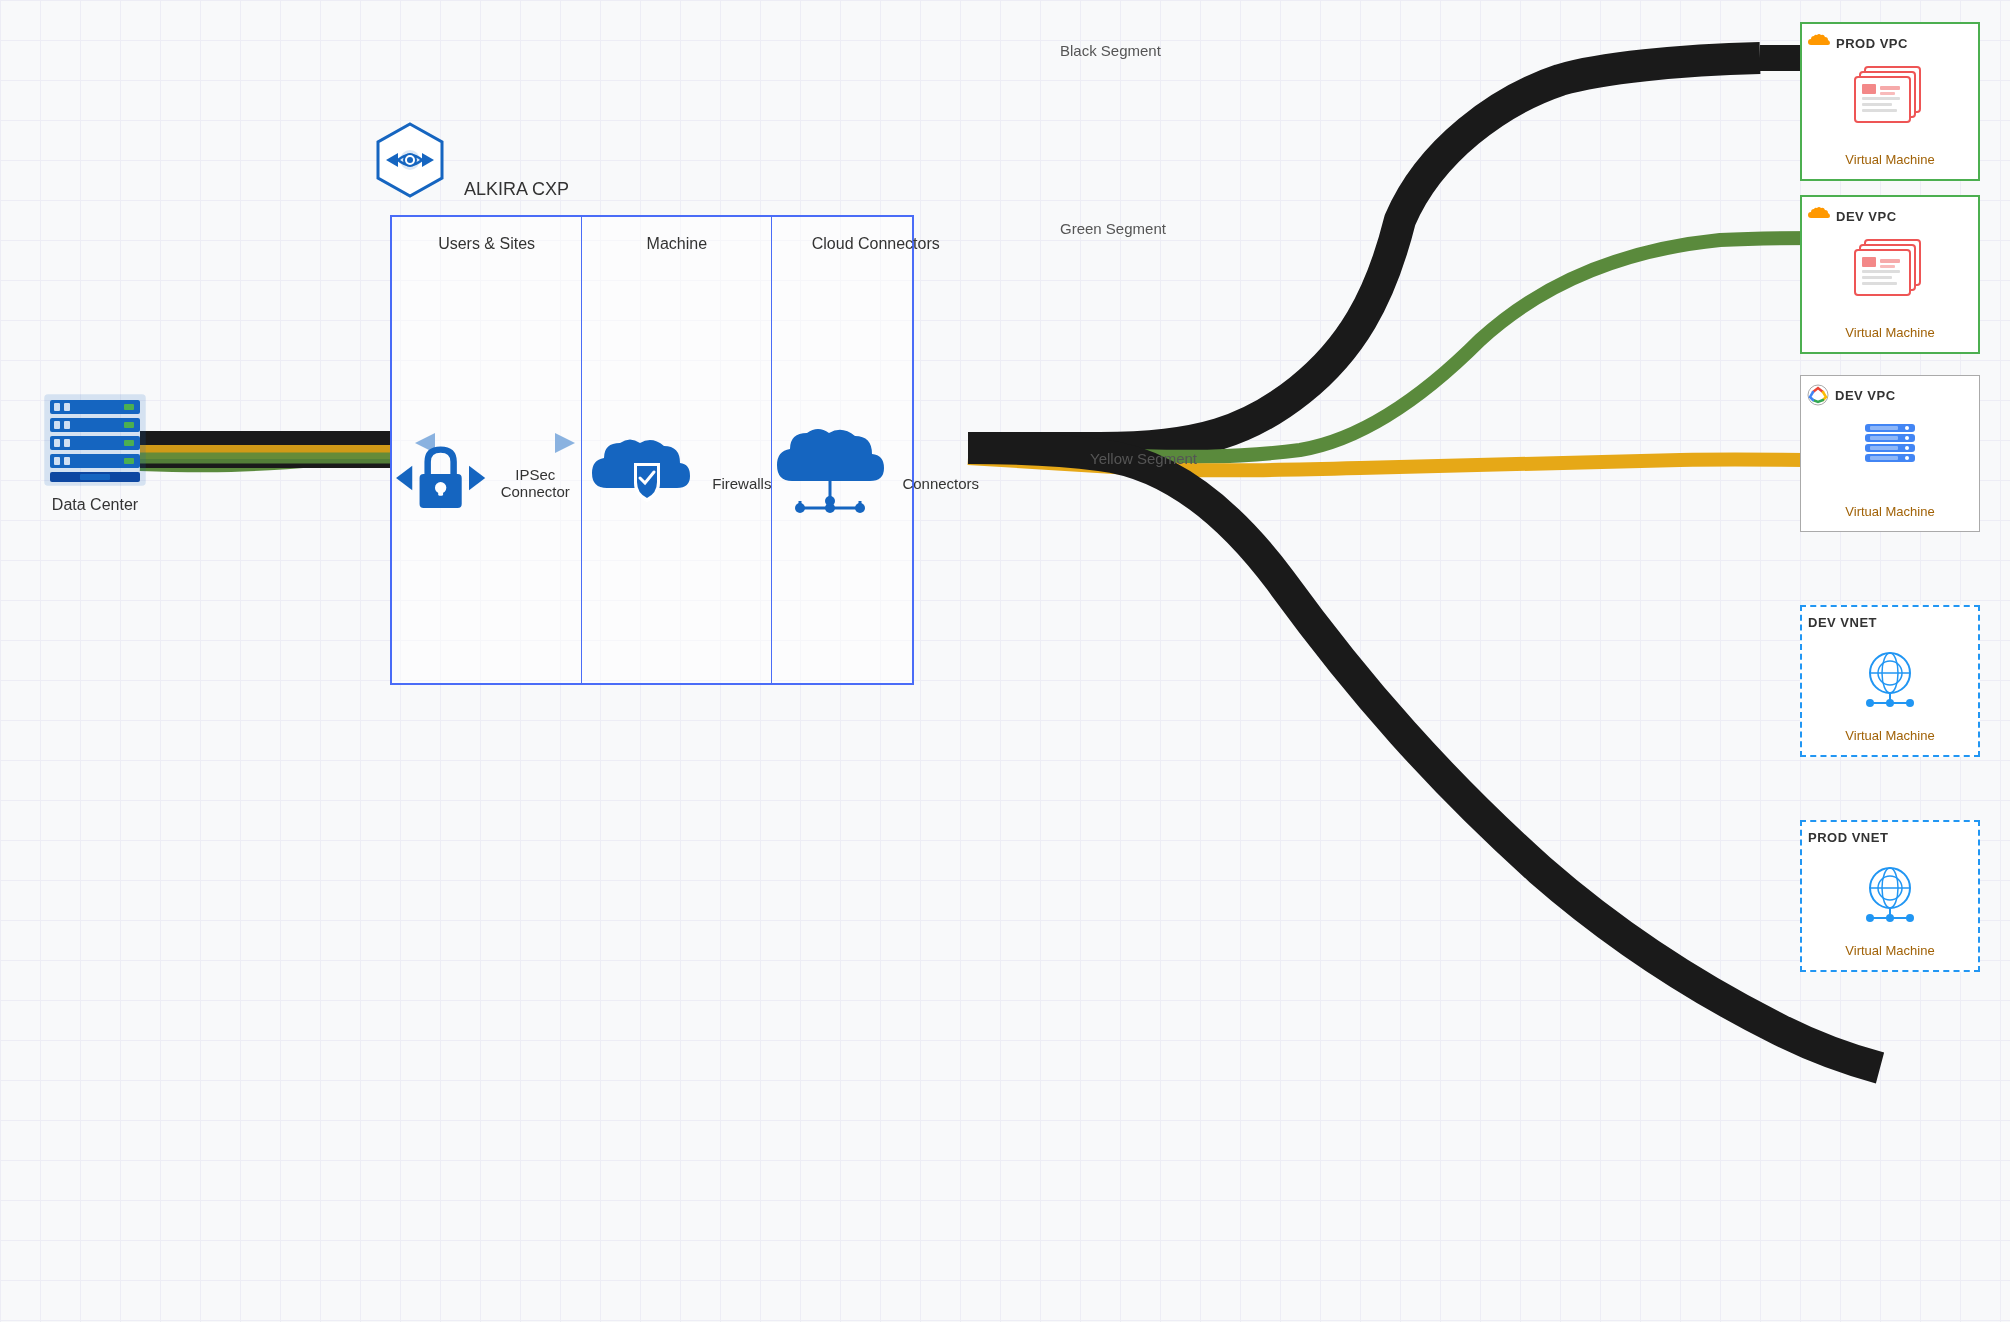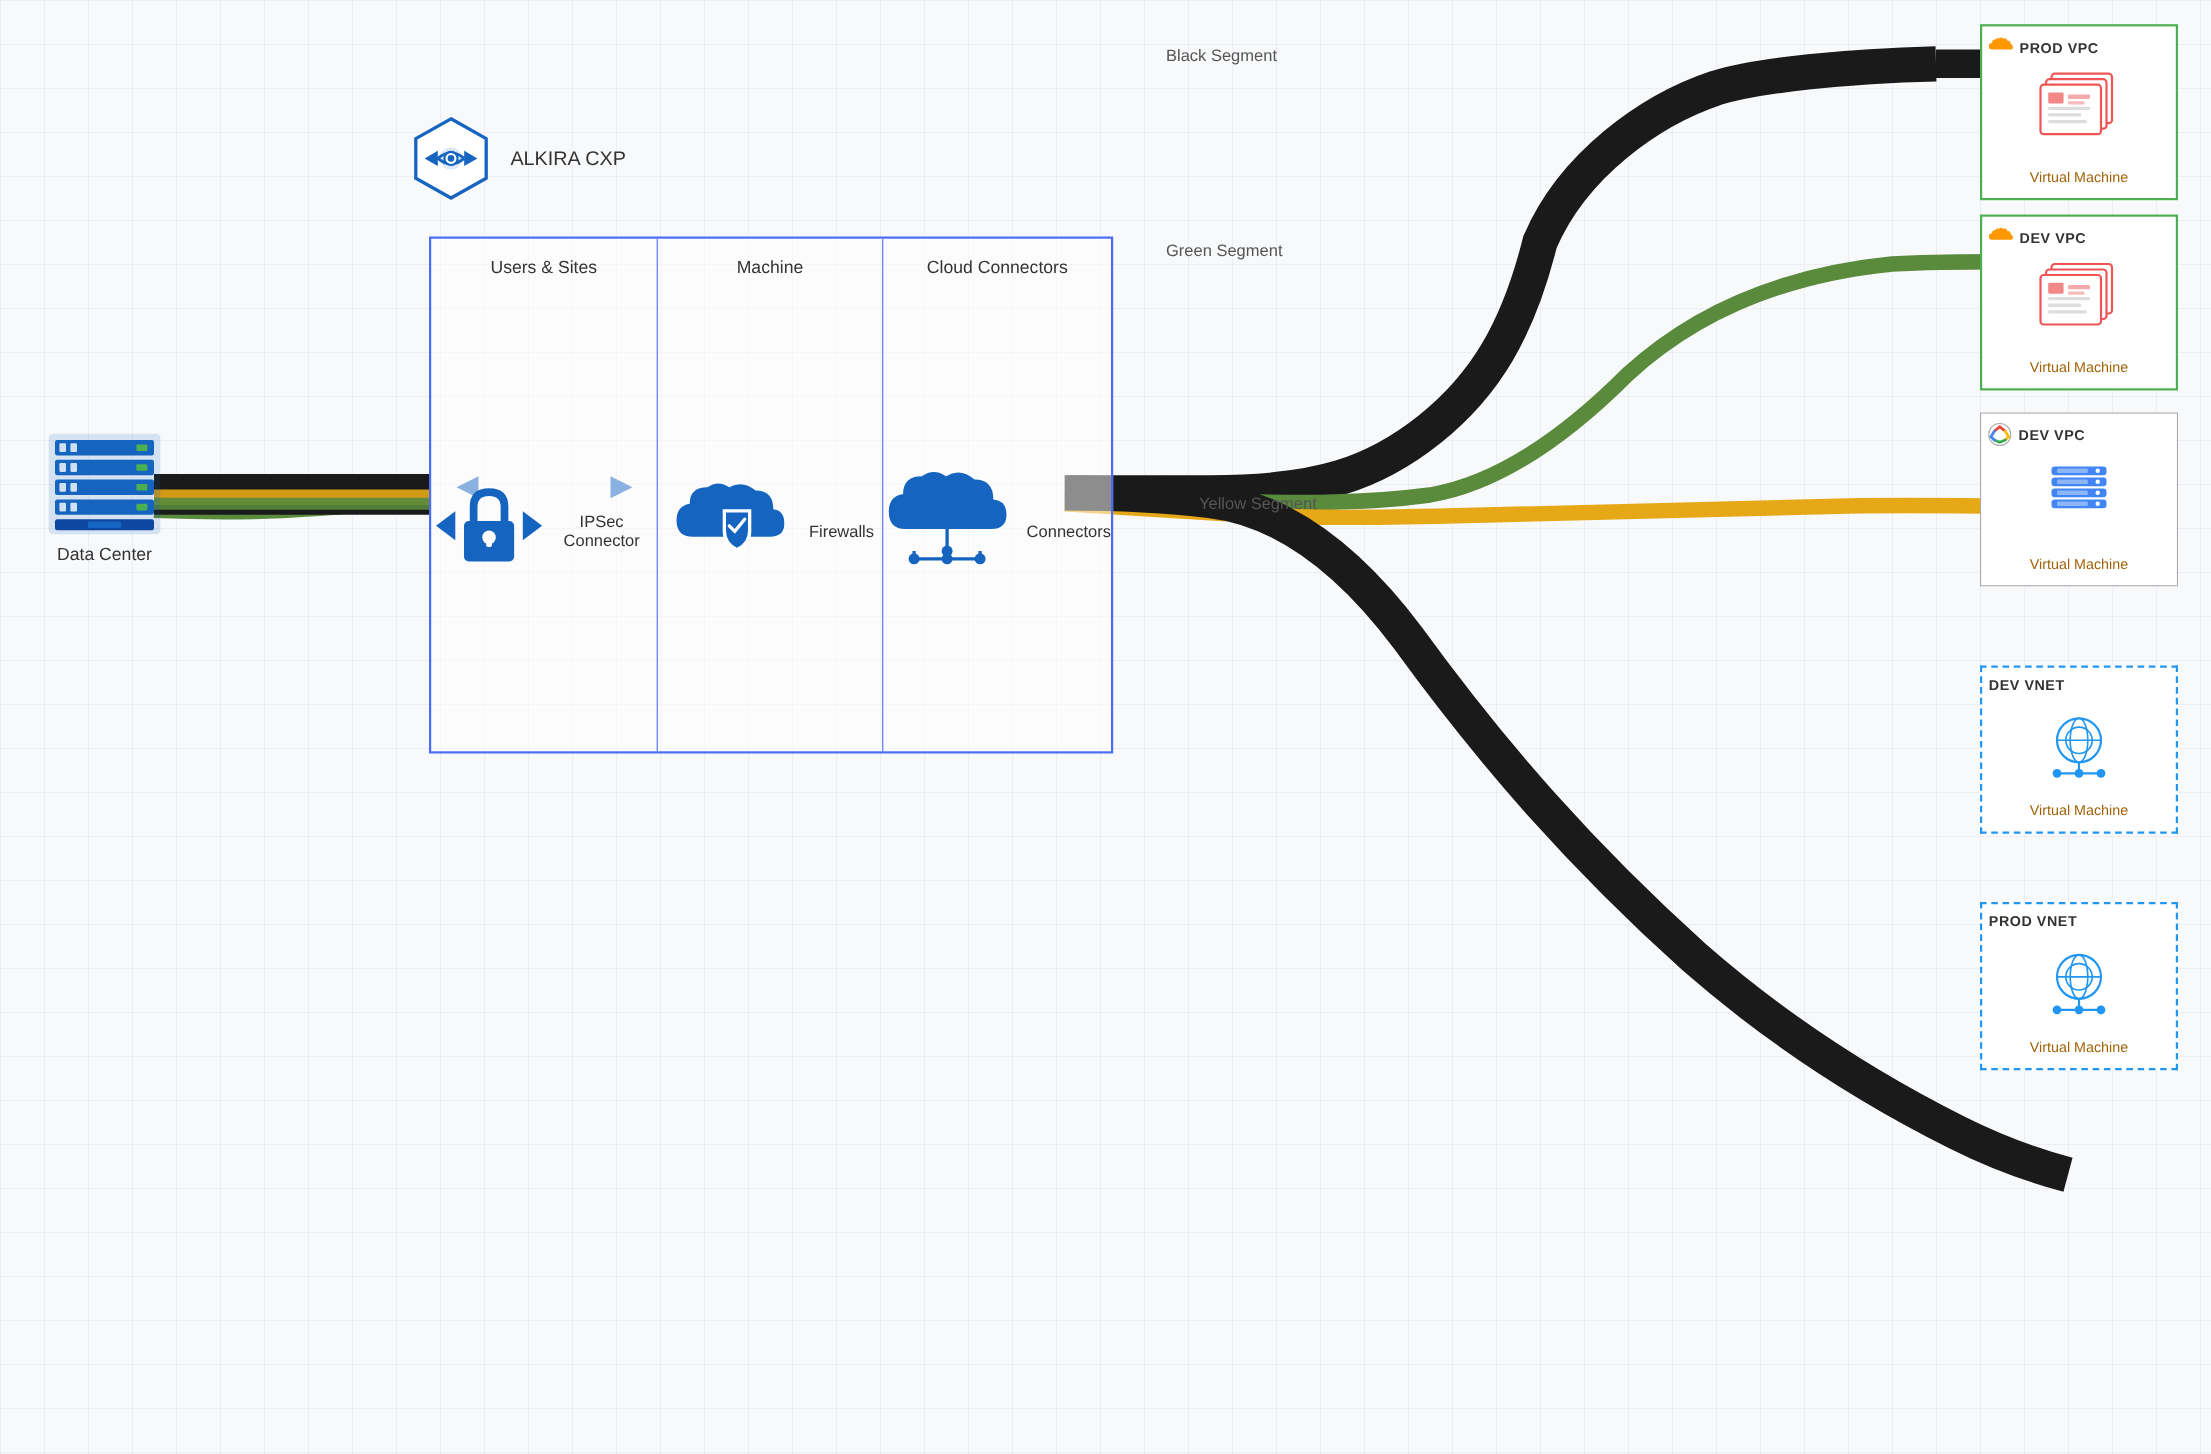--- a/index.html
+++ b/index.html
@@ -48,44 +48,44 @@
     .data-center-label {
       font-size: 16px;
       color: #333;
       font-weight: 400;
     }
 
     
     .alkira-cxp {
       position: absolute;
       left: 370px;
-      top: 104px;
+      top: 120px;
       display: flex;
-      align-items: center;
+      align-items: flex-end;
       gap: 14px;
     }
 
     .hexagon-wrap {
       width: 80px;
       height: 80px;
       position: relative;
     }
 
     .alkira-label {
       font-size: 18px;
       color: #333;
       font-weight: 400;
     }
 
     
     .main-panel {
       position: absolute;
       left: 390px;
       top: 215px;
-      width: 622px;
+      width: 524px;
       height: 470px;
       border: 2px solid #4a6cf7;
       background: rgba(255,255,255,0.5);
     }
 
     .panel-columns {
       display: flex;
       height: 100%;
     }
 

